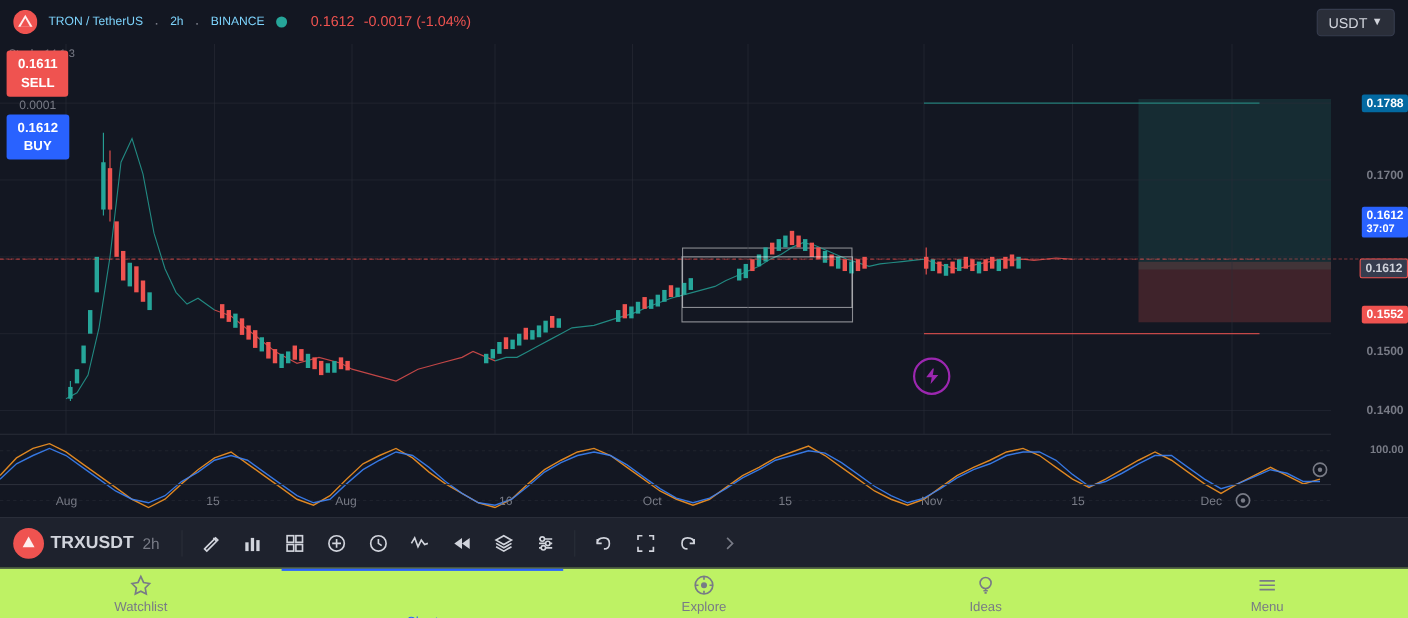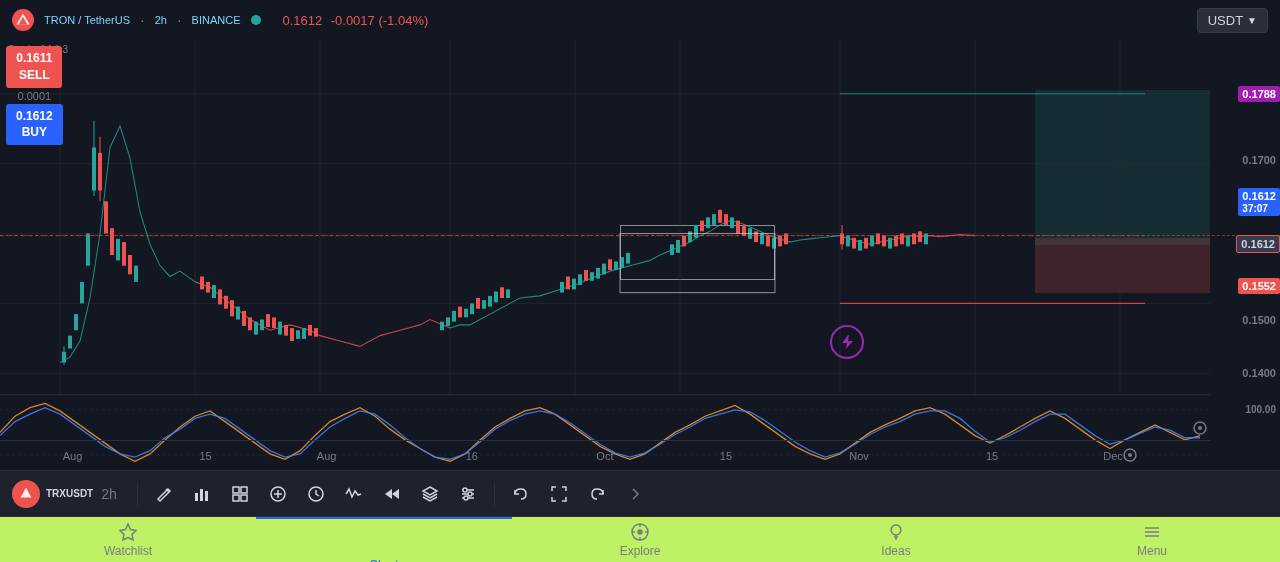--- a/index.html
+++ b/index.html
@@ -119,21 +119,21 @@
     .price-label {
       position: absolute;
       right: 0;
       padding: 2px 4px;
       font-size: 11px;
       font-weight: 600;
       white-space: nowrap;
       border-radius: 2px;
     }
     .price-label-green {
-      background: #a21caf;
+      background: #0369a1;
       color: white;
       margin-left: 47px;
     }
     .price-label-red {
       background: #ef5350;
       color: white;
     }
     .price-label-blue {
       background: #2962ff;
       color: white;
@@ -173,21 +173,20 @@
       height: 30px;
       display: flex;
       align-items: center;
       border-top: 1px solid #2a2e39;
     }
     .xaxis-label {
       position: absolute;
       font-size: 11px;
       color: #787b86;
       transform: translateX(-50%);
-      margin-left: 12px;
     }
 
     
     .toolbar {
       display: flex;
       align-items: center;
       padding: 0 12px;
       height: 46px;
       background: #1e222d;
       border-top: 1px solid #2a2e39;
@@ -199,21 +198,21 @@
       background: #ef5350;
       border-radius: 50%;
       display: flex;
       align-items: center;
       justify-content: center;
       color: white;
       font-size: 12px;
       font-weight: bold;
     }
     .toolbar-pair {
-      font-size: 10px;
+      font-size: 16px;
       font-weight: 600;
       color: #d1d4dc;
       margin-right: 2px;
     }
     .toolbar-interval {
       font-size: 14px;
       color: #787b86;
       margin-right: 10px;
     }
     .toolbar-divider {

